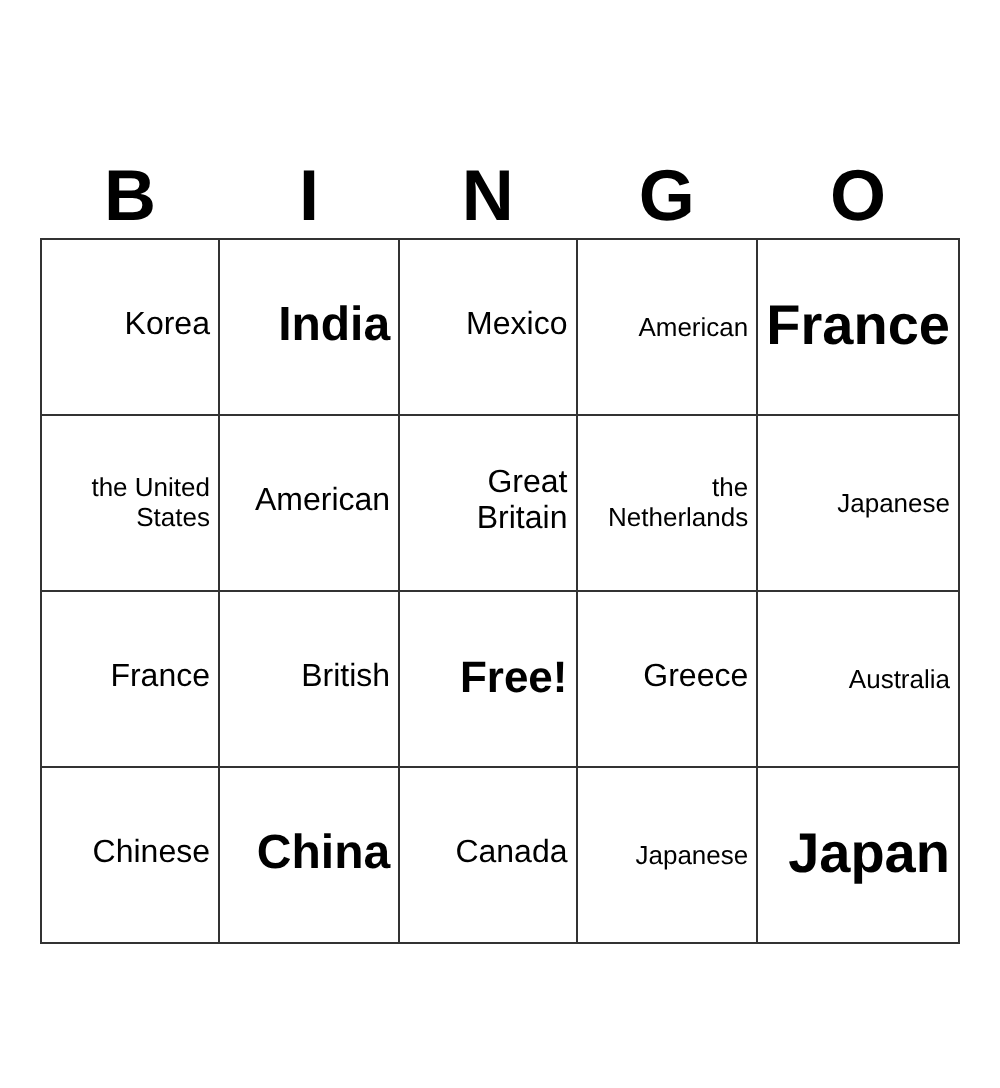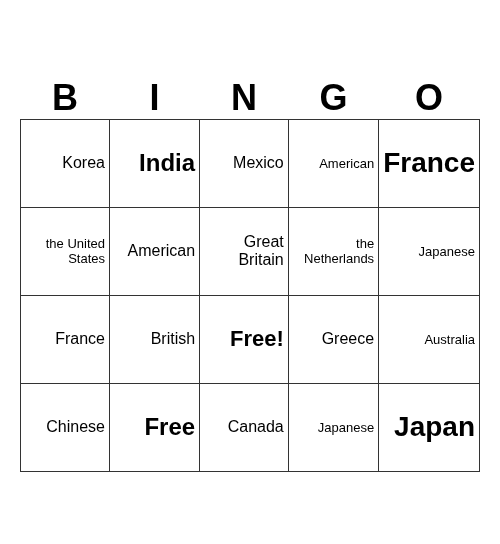--- a/index.html
+++ b/index.html
@@ -111,20 +111,20 @@
         </tr>
         <tr>
           <td class="cell-medium">France</td>
           <td class="cell-medium">British</td>
           <td class="cell-free">Free!</td>
           <td class="cell-medium">Greece</td>
           <td class="cell-small">Australia</td>
         </tr>
         <tr>
           <td class="cell-medium">Chinese</td>
-          <td class="cell-large">Free</td>
+          <td class="cell-large">China</td>
           <td class="cell-medium">Canada</td>
           <td class="cell-small">Japanese</td>
           <td class="cell-xlarge">Japan</td>
         </tr>
       </tbody>
   </table>
 </div>
 
 </body></html>

